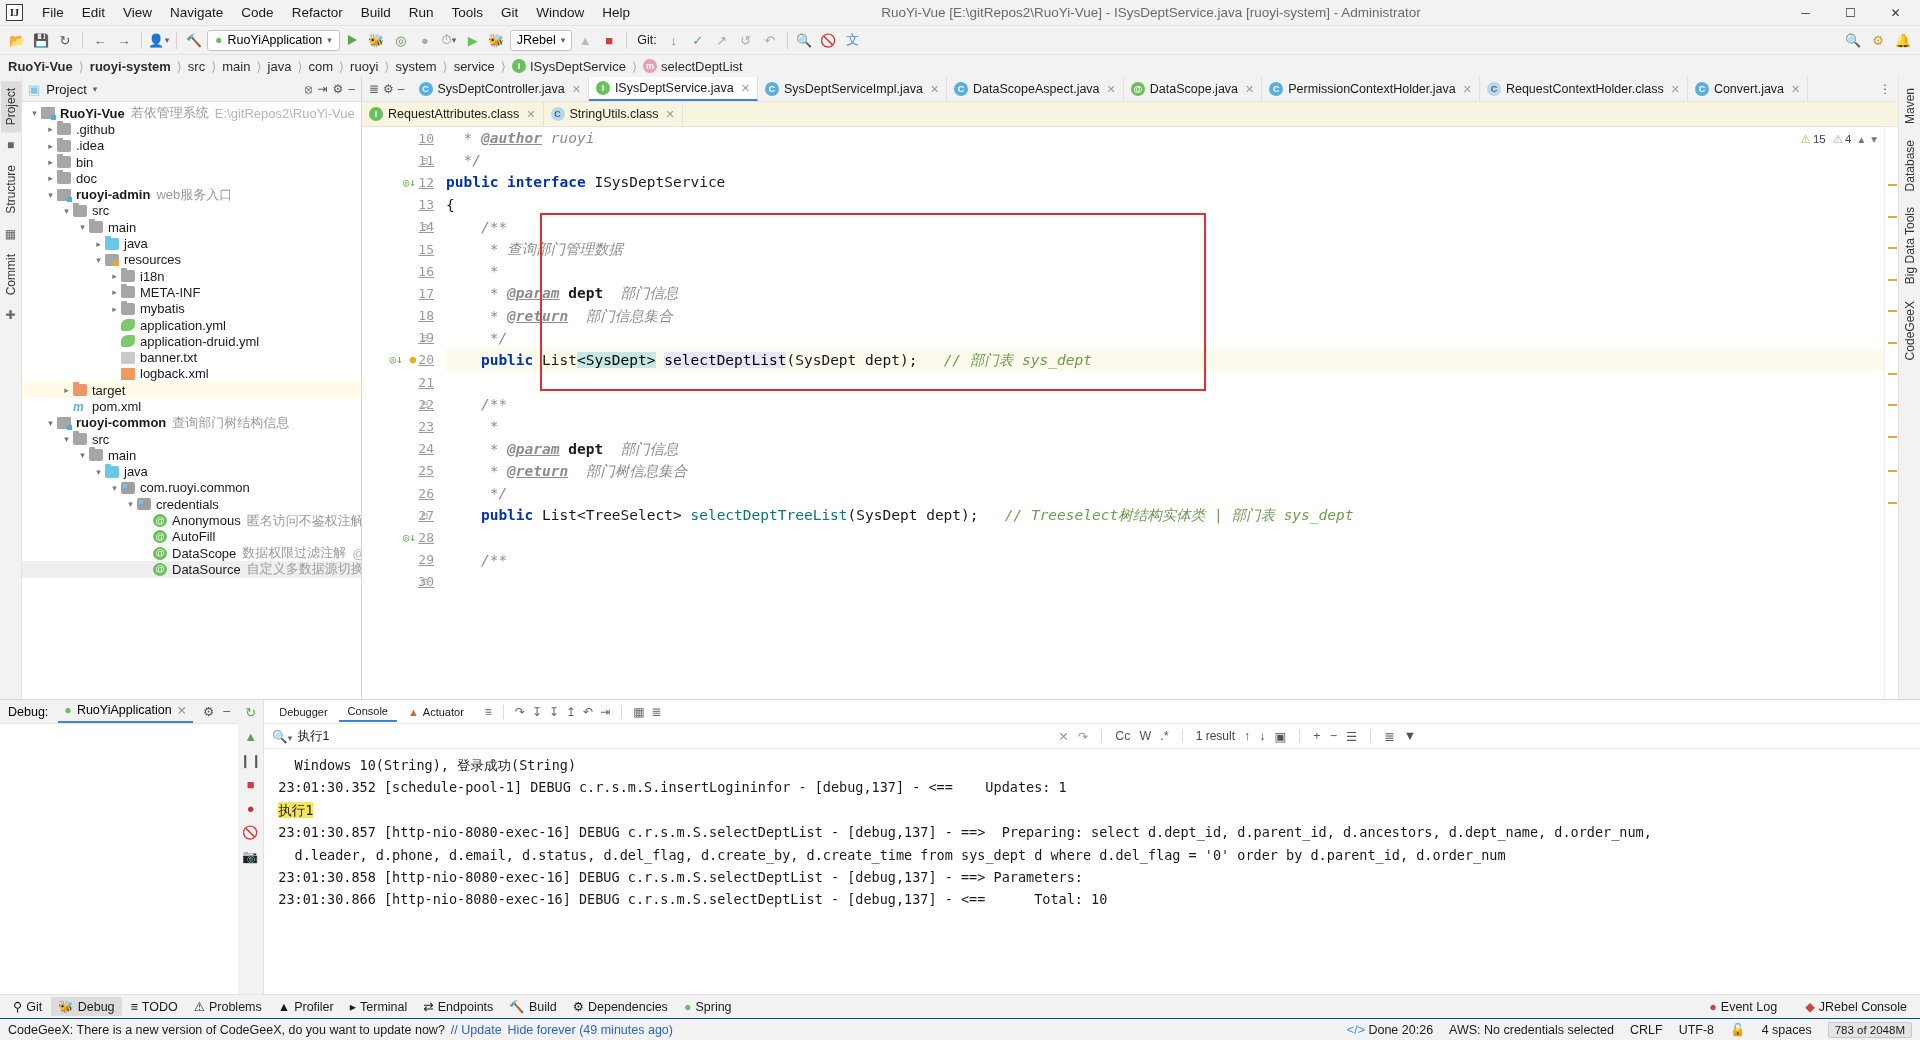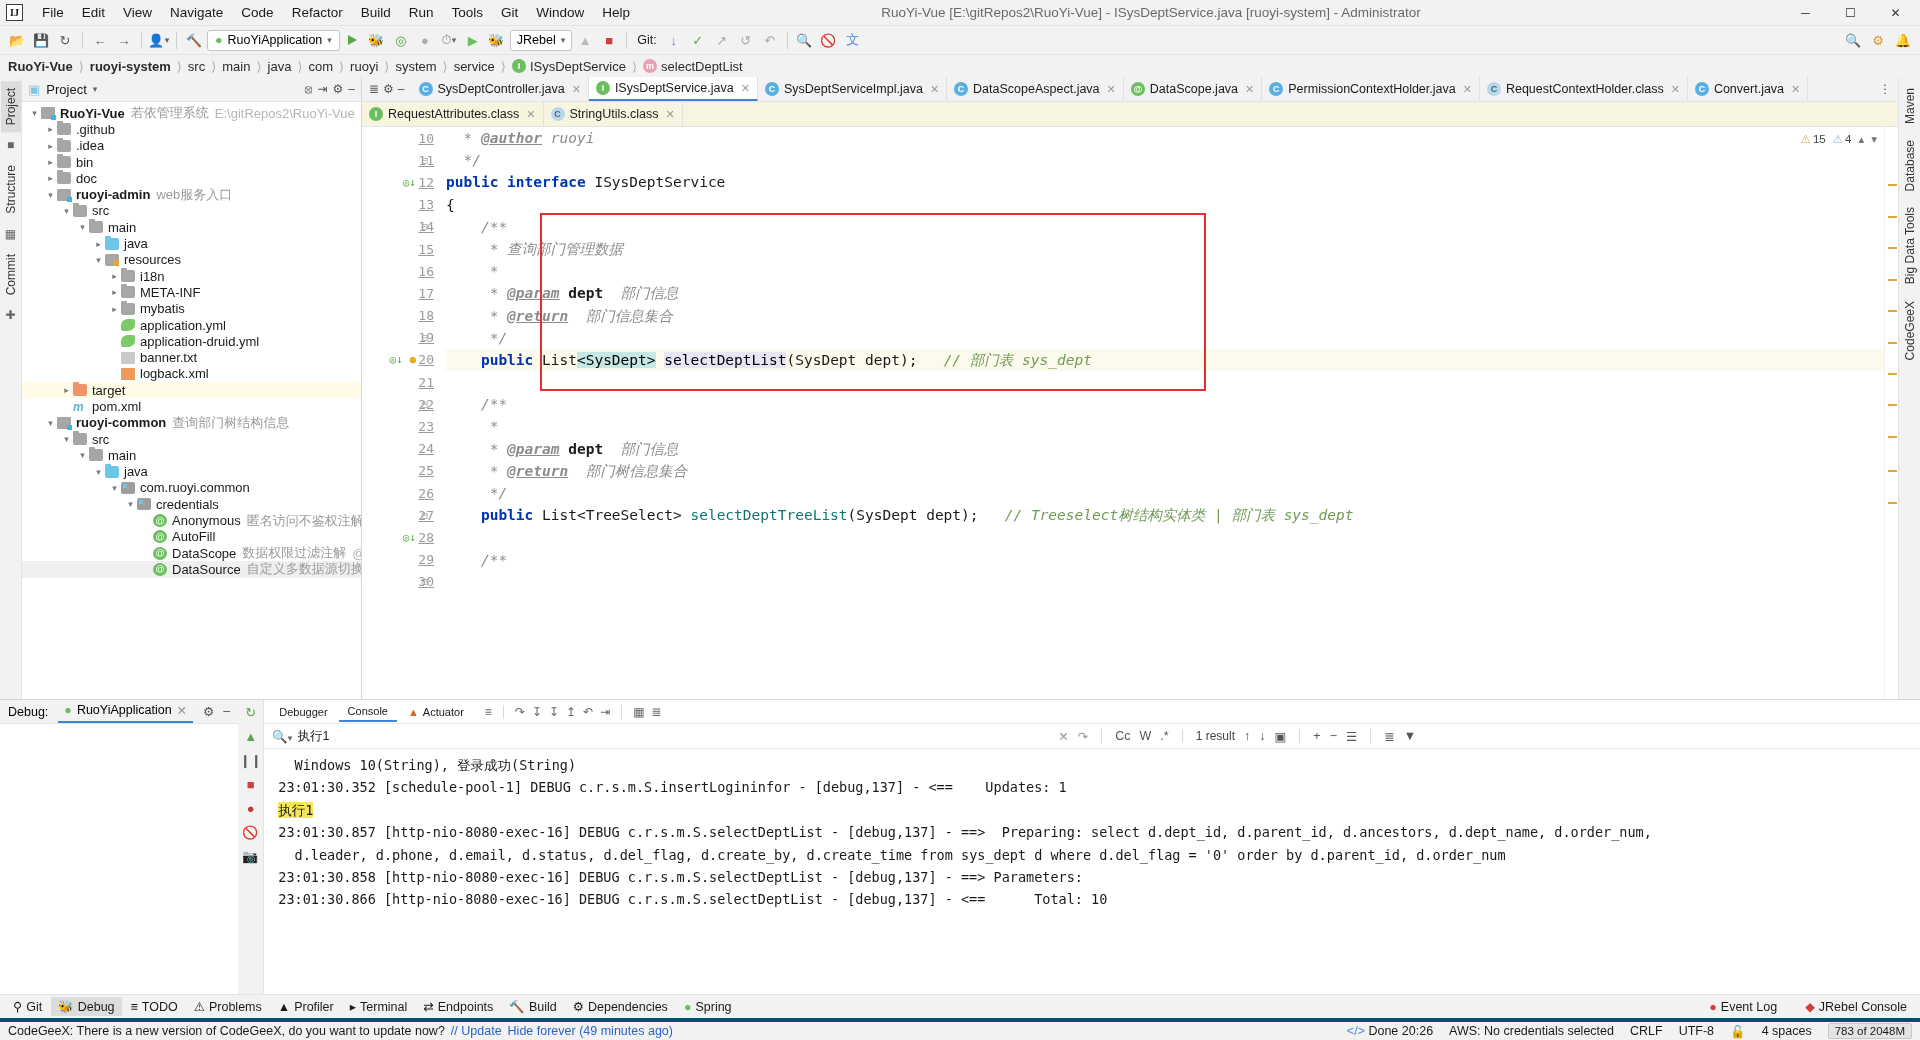--- a/index.html
+++ b/index.html
@@ -242,21 +242,21 @@
   
   .bottombar {
     height: 24px; flex: 0 0 24px; background: #f2f2f2; display: flex; align-items: center;
     padding: 0 6px; gap: 2px; border-top: 1px solid #e3e3e3; font-size: 12.5px;
   }
   .bb-item { display: flex; align-items: center; gap: 4px; padding: 2px 7px; color: #1a1a1a; cursor: default; }
   .bb-item.active { background: #dcdcdc; border-radius: 2px; }
   .bb-right { margin-left: auto; display: flex; align-items: center; gap: 14px; }
   .statusbar {
     height: 22px; flex: 0 0 22px; background: #f2f2f2; display: flex; align-items: center;
-    padding: 0 8px; font-size: 12.5px; color: #1a1a1a; gap: 6px; border-top: 4px solid #0c4a6e;
+    padding: 0 8px; font-size: 12.5px; color: #1a1a1a; gap: 6px; border-top: 1px solid #0c4a6e;
   }
   .sb-link { color: #2a64c8; }
   .sb-right2 { margin-left: auto; display: flex; align-items: center; gap: 16px; color: #1a1a1a; }
   .mem {
     border: 1px solid #c8c8c8; background: #e4e4e4; padding: 1px 6px; font-size: 11.5px; border-radius: 2px;
   }
   .tri-r { width:0;height:0;border-left:9px solid #5aa845;border-top:5px solid transparent;border-bottom:5px solid transparent;}
   .chev { font-size: 9px; color: #666; }
 </style>
 </head>

